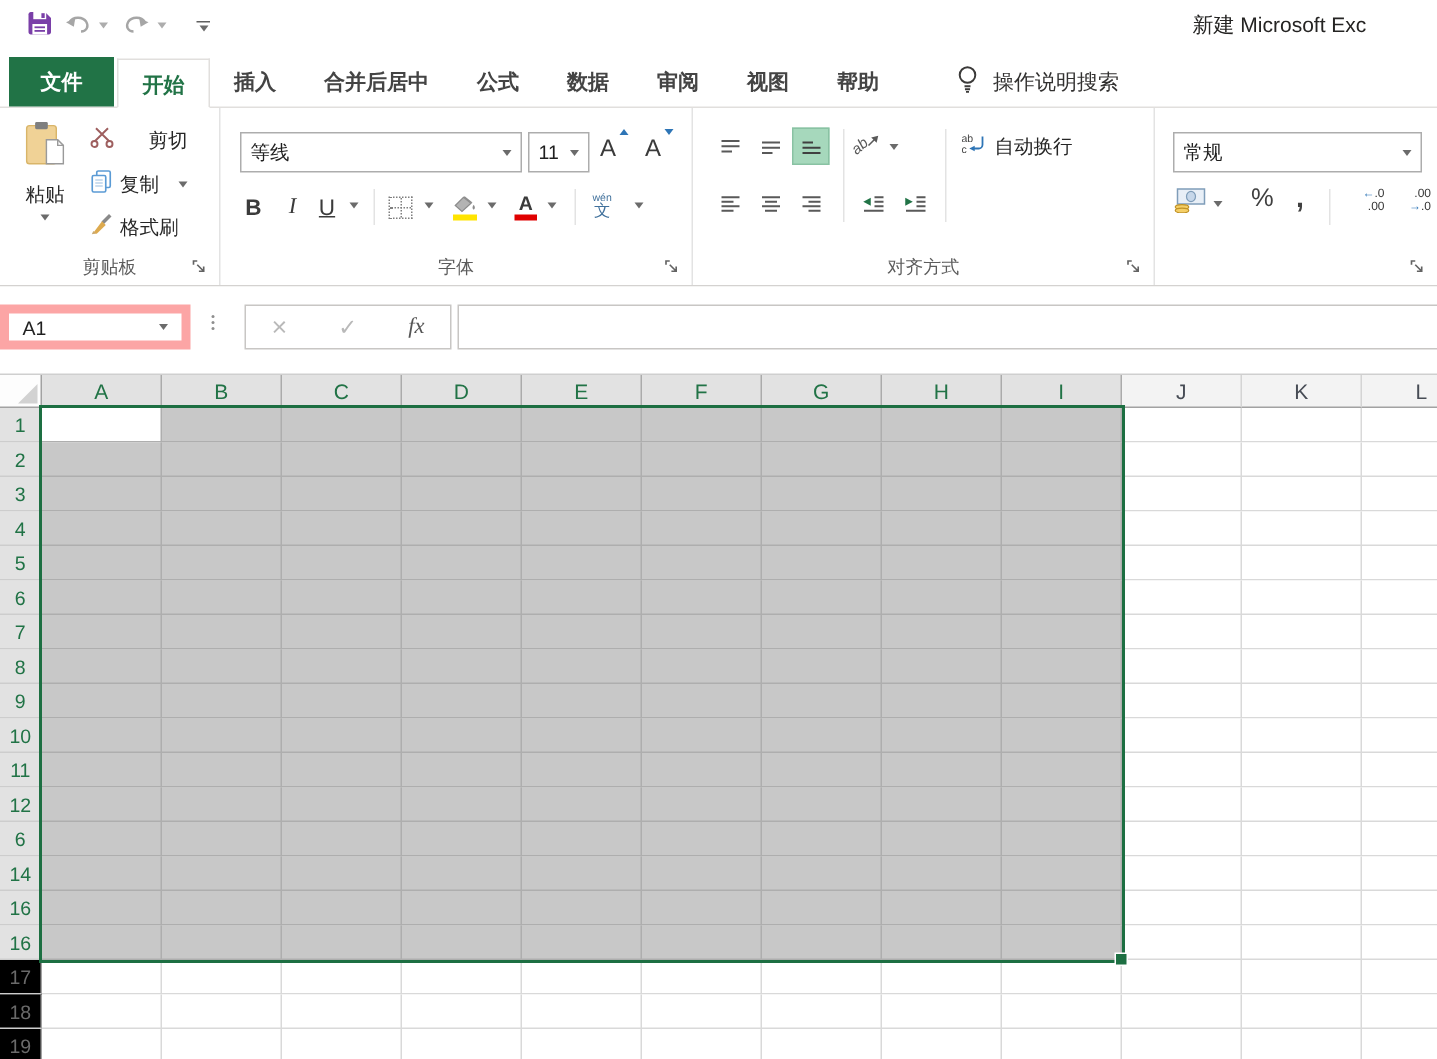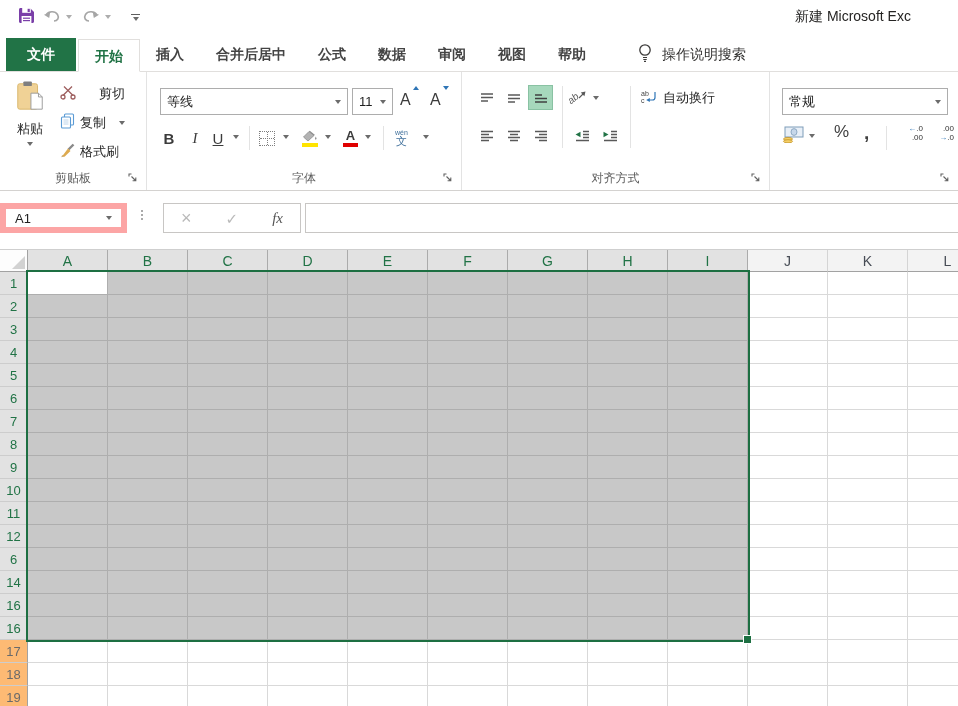--- a/index.html
+++ b/index.html
@@ -105,21 +105,21 @@
     border-right: 1px solid #a2a2a2; border-bottom: 1px solid #a2a2a2; }
   .corner-tri { position: absolute; right: 2px; bottom: 2px; width: 0; height: 0;
     border-bottom: 13px solid #d2d2d2; border-left: 13px solid transparent; }
   .col-headers { position: absolute; left: 28px; top: 0; height: 22px; display: flex; }
   .col-h { width: 80px; height: 22px; display: flex; align-items: center; justify-content: center;
     font-size: 14px; background: #f3f3f3; color: #474c55;
     border-right: 1px solid #d4d4d4; border-bottom: 1px solid #a2a2a2; }
   .col-h.sel { background: #e2e2e2; color: #217346; border-right-color: #ababab; }
   .row-headers { position: absolute; left: 0; top: 22px; width: 28px; }
   .row-h { width: 28px; height: 23px; display: flex; align-items: center; justify-content: center;
-    font-size: 13px; background: #fdba74; color: #6a6a6a;
+    font-size: 13px; background: #000000; color: #6a6a6a;
     border-right: 1px solid #a2a2a2; border-bottom: 1px solid #cdcdcd; }
   .row-h.sel { background: #e2e2e2; color: #217346; }
   .cells-area { position: absolute; left: 28px; top: 22px; display: grid;
     grid-template-columns: repeat(12, 80px); grid-auto-rows: 23px; }
   .cell { background: #fff; border-right: 1px solid #d9d9d9; border-bottom: 1px solid #d9d9d9; }
   .cell.sel { background: #c8c8c8; border-right-color: #aeaeae; border-bottom-color: #aeaeae; }
   .cell.active { background: #fff; }
   .selection-outline { position: absolute; left: 26px; top: 20px; width: 724px; height: 372px;
     border: 2px solid #1d6f42; pointer-events: none; z-index: 5; }
   .fill-handle { position: absolute; left: 744px; top: 386px; width: 7px; height: 7px;

